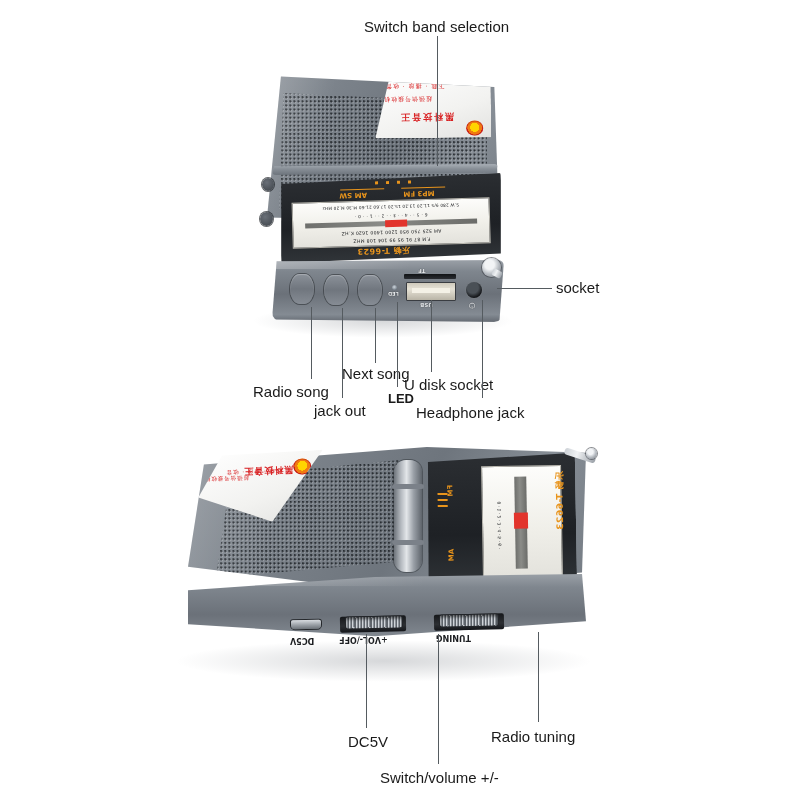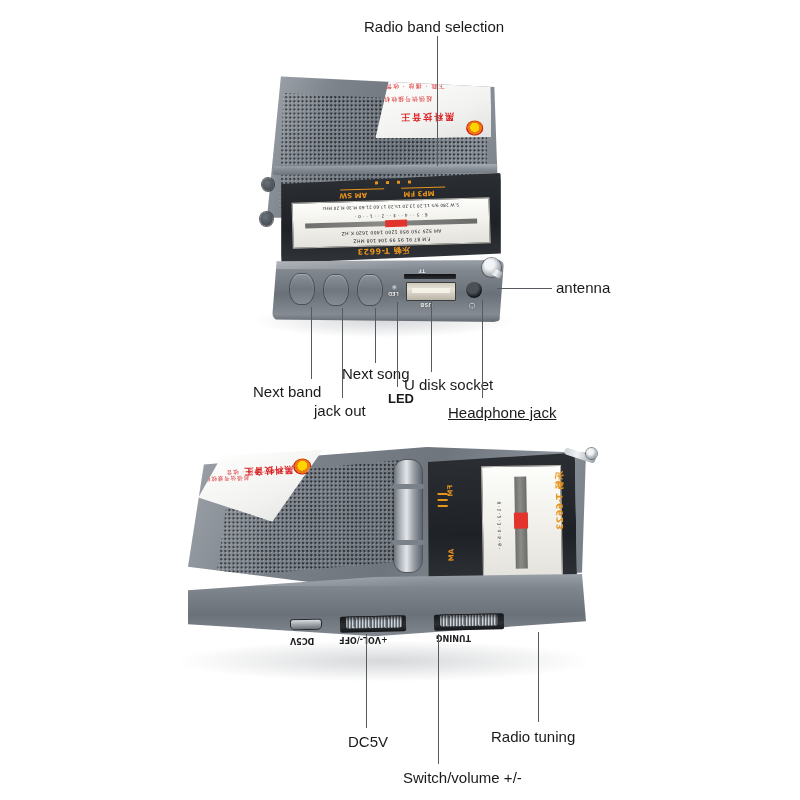--- a/index.html
+++ b/index.html
@@ -330,42 +330,42 @@
       <span class="port-label" style="left:148px; top:41px; font-size:5.5px; font-weight:bold; transform: rotate(180deg);">USB</span>
 
       <div class="jack" style="left:194px; top:22px; width:16px; height:16px;"></div>
       <span class="port-label" style="left:197px; top:41px; font-size:8px; transform: rotate(180deg);">⏻</span>
     </div>
 
     <div class="antenna-knob" style="left:224px; top:186px; width:19px; height:19px;"></div>
     <div class="antenna-rod" style="left:234px; top:198px; width:10px; height:7px; transform: rotate(28deg);"></div>
   </div>
 
-  <div class="callout" style="left:364px; top:19px;">Radio band selection</div>
+  <div class="callout" style="left:364px; top:19px;">Switch band selection</div>
   <div class="leader" style="left:437px; top:36px; height:130px;"></div>
 
-  <div class="callout" style="left:556px; top:280px;">antenna</div>
+  <div class="callout" style="left:556px; top:280px;">socket</div>
   <div class="leader h" style="left:497px; top:288px; width:55px; height:1px;"></div>
 
-  <div class="callout" style="left:253px; top:384px;">Next band</div>
+  <div class="callout" style="left:253px; top:384px;">Radio song</div>
   <div class="leader" style="left:311px; top:307px; height:72px;"></div>
 
   <div class="callout" style="left:314px; top:403px;">jack out</div>
   <div class="leader" style="left:342px; top:308px; height:90px;"></div>
 
   <div class="callout" style="left:342px; top:366px;">Next song</div>
   <div class="leader" style="left:375px; top:308px; height:55px;"></div>
 
   <div class="callout bold" style="left:388px; top:392px;">LED</div>
   <div class="leader" style="left:397px; top:302px; height:85px;"></div>
 
   <div class="callout" style="left:404px; top:377px;">U disk socket</div>
   <div class="leader" style="left:431px; top:300px; height:72px;"></div>
 
-  <div class="callout" style="left:448px; top:405px;text-decoration:underline;">Headphone jack</div>
+  <div class="callout" style="left:416px; top:405px;">Headphone jack</div>
   <div class="leader" style="left:482px; top:300px; height:98px;"></div>
 
   <div class="device" style="left:182px; top:444px; width:420px; height:240px;">
 
     <div class="shadow-soft" style="left:-8px; top:196px; width:420px; height:42px;"></div>
 
     <div class="topface" style="left:6px; top:0px; width:398px; height:146px;
                 border-radius:14px 10px 4px 4px;
                 clip-path: polygon(4% 14%, 60% 2%, 100% 6%, 99% 88%, 46% 100%, 0% 84%);">
       <div class="grille" style="left:24px; top:16px; width:188px; height:118px;
@@ -431,19 +431,19 @@
     <div class="microusb" style="left:109px; top:176px; width:30px; height:9px; transform: rotate(-1.2deg);"></div>
 
     <span class="port-label dark" style="left:108px; top:192px; font-size:8px; font-weight:bold; transform: rotate(180deg);">DC5V</span>
     <span class="port-label dark" style="left:157px; top:191px; font-size:8px; font-weight:bold; transform: rotate(180deg);">+VOL-/OFF</span>
     <span class="port-label dark" style="left:254px; top:189px; font-size:8px; font-weight:bold; transform: rotate(180deg);">TUNING</span>
   </div>
 
   <div class="callout" style="left:348px; top:734px;">DC5V</div>
   <div class="leader" style="left:366px; top:634px; height:94px;"></div>
 
-  <div class="callout" style="left:380px; top:770px;margin-left:23px;">Switch/volume +/-</div>
+  <div class="callout" style="left:380px; top:770px;">Switch/volume +/-</div>
   <div class="leader" style="left:438px; top:634px; height:130px;"></div>
 
   <div class="callout" style="left:491px; top:729px;">Radio tuning</div>
   <div class="leader" style="left:538px; top:632px; height:90px;"></div>
 
 </div>
 
 </body></html>

